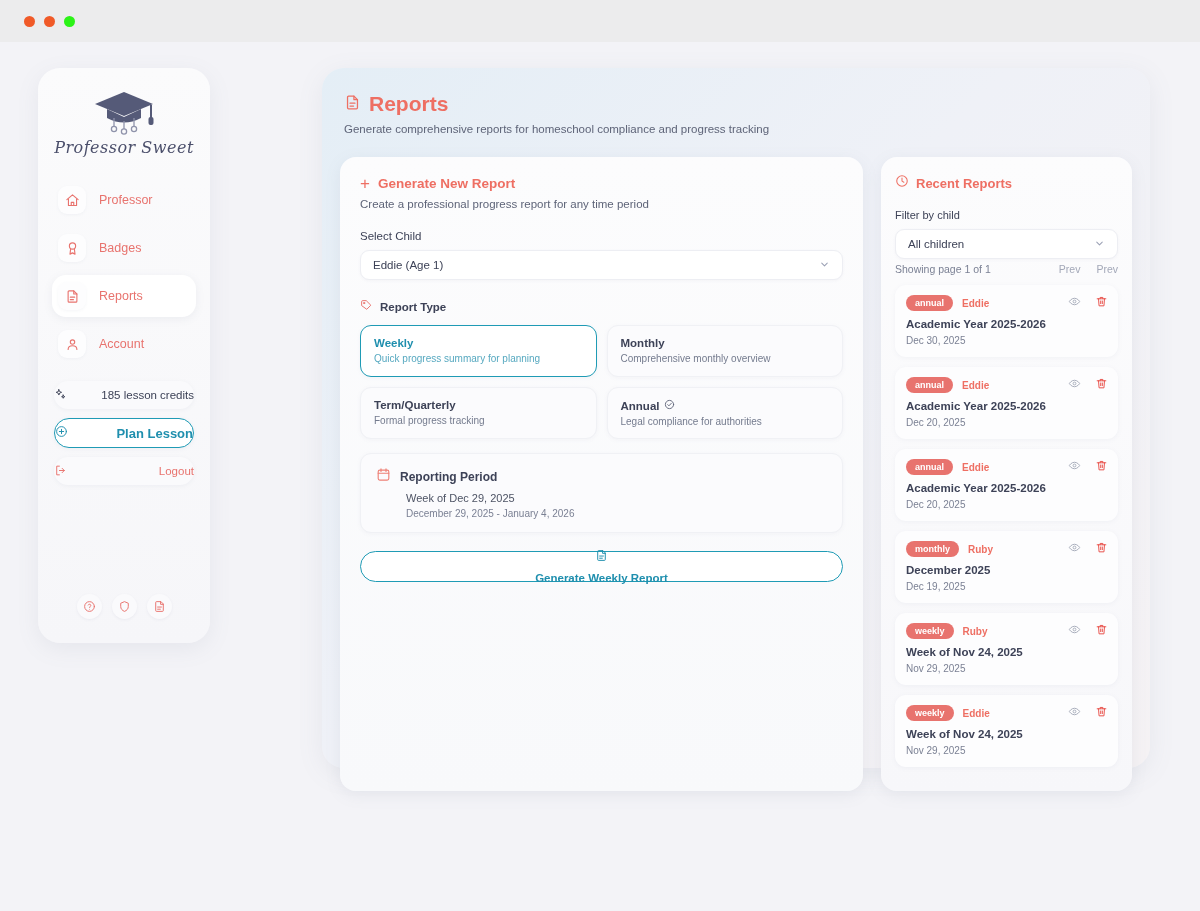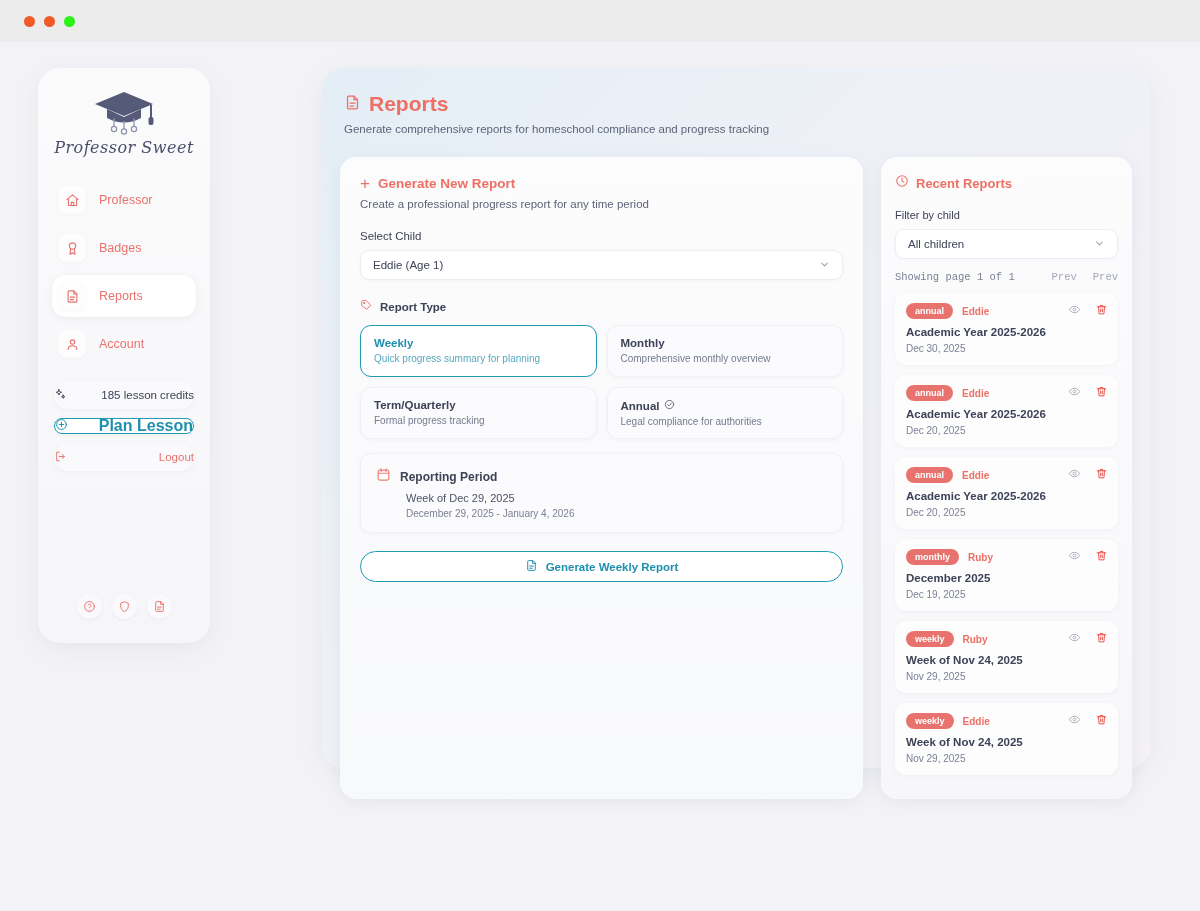--- a/index.html
+++ b/index.html
@@ -56,21 +56,21 @@
 
   .pill {
     margin: 0 16px 9px 16px; height: 28px; border-radius: 14px;
     background: #fafafc; display: flex; align-items: center; justify-content: space-between;
     gap: 7px; font-size: 11.5px; color: #3d4257;
     box-shadow: 0 1px 4px rgba(120,125,150,.08);
   }
   .pill.credits { margin-top: 16px; }
   .pill.plan {
     background: #ffffff; border: 1.4px solid #1f9bb5; color: #1f8fae;
-    font-weight: bold; font-size: 16px; height: 16px; border-radius: 16px;
+    font-weight: bold; font-size: 13px; height: 30px; border-radius: 16px;
     cursor: pointer;
   }
   .pill.logout { color: #e8736e; cursor: pointer; }
 
   #foot-icons {
     position: absolute; bottom: 24px; left: 0; width: 100%;
     display: flex; justify-content: center; gap: 10px;
   }
   .foot-ic {
     width: 25px; height: 25px; border-radius: 50%; background: #fafafc;
@@ -135,35 +135,35 @@
   }
   .period-head { display: flex; align-items: center; gap: 9px; }
   #period-title { font-size: 12px; font-weight: bold; color: #3d4257; }
   #period-main { margin: 6px 0 0 30px; font-size: 11px; color: #4d5364; }
   #period-range { margin: 4px 0 0 30px; font-size: 10px; color: #7b8194; }
 
   #gen-btn {
     margin-top: 18px; height: 31px; border-radius: 17px; background: #fff;
     border: 1.5px solid #1f9bb5; display: flex; align-items: center;
     justify-content: center; gap: 8px; cursor: pointer;
-    font-size: 11.5px; font-weight: bold; color: #1f8fae;
+    font-size: 11.5px; font-weight: bold; color: #1f8fae; flex-direction: column;
   }
 
   
   #recent-card {
     width: 251px; background: linear-gradient(180deg,#fcfcfd 0%, #f7f7fa 100%);
     border-radius: 16px; padding: 17px 14px 14px 14px;
     box-shadow: 0 4px 16px rgba(120,125,150,.10);
     align-self: flex-start;
   }
   .rc-head { display: flex; align-items: center; gap: 7px; }
   #rc-title { font-size: 13px; font-weight: bold; color: #ee6f63; }
   #filter-label { margin-top: 17px; font-size: 11px; color: #3d4257; }
 
-  #page-row { margin-top: 12px; display: flex; align-items: center; justify-content: space-between; font-family: Liberation Mono, monospace; }
+  #page-row { margin-top: 4px; display: flex; align-items: center; justify-content: space-between; }
   #page-status { font-size: 10.5px; color: #7b8194; }
   .pg-btns { display: flex; gap: 16px; }
   .pg-btn { font-size: 10.5px; color: #a3a8b8; cursor: pointer; }
 
   .rep-list { margin-top: 10px; }
   .rep-item {
     background: #fdfdfe; border-radius: 11px; padding: 10px 11px 11px 11px;
     margin-bottom: 10px; position: relative;
     box-shadow: 0 1px 5px rgba(120,125,150,.07);
   }

